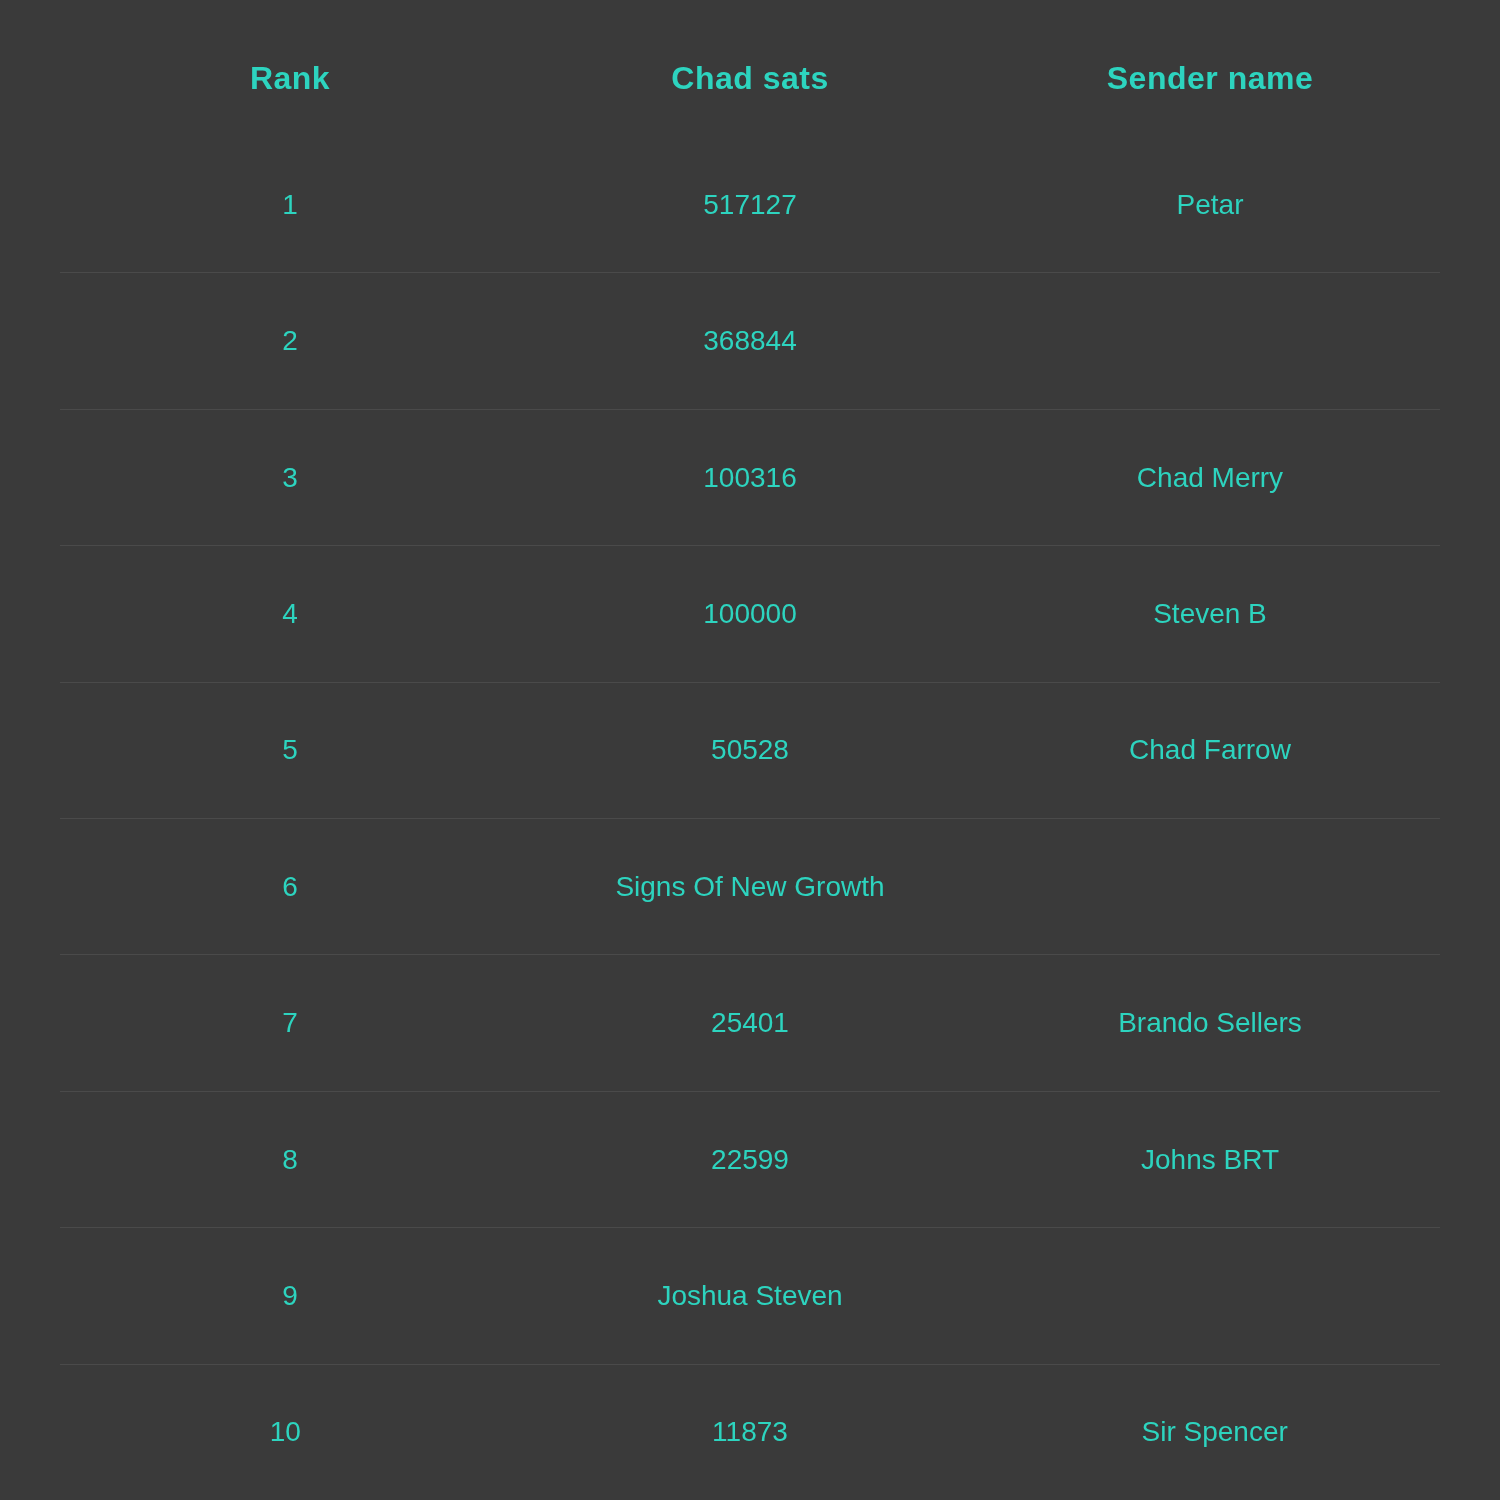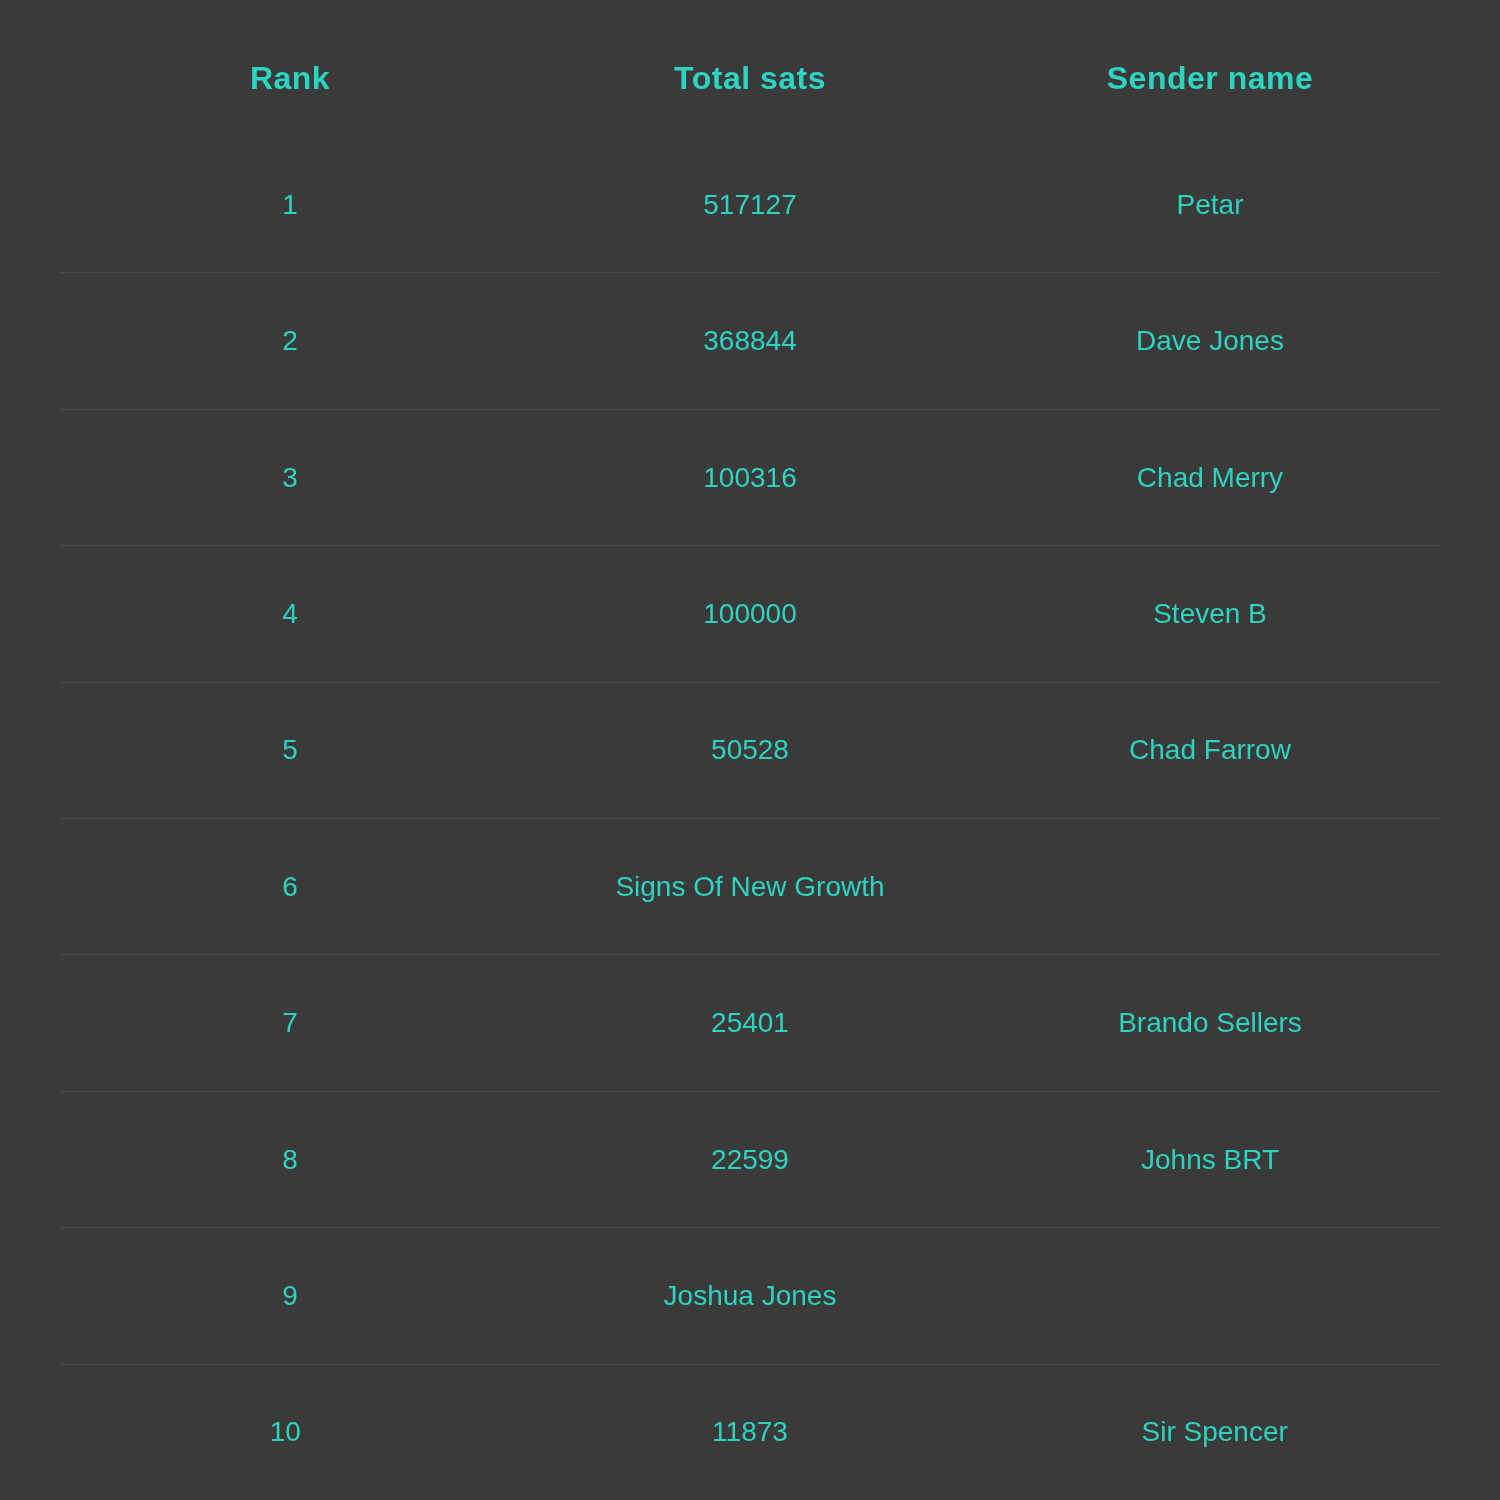--- a/index.html
+++ b/index.html
@@ -65,33 +65,32 @@
       text-align: center;
       padding: 10px 0;
     }
   </style>
 </head>
 <body>
 
 <div class="table-container">
   <div class="table-header">
     <div class="header-cell">Rank</div>
-    <div class="header-cell">Total sats</div>
+    <div class="header-cell">Chad sats</div>
     <div class="header-cell">Sender name</div>
   </div>
   <div class="table-body" id="table-body">
   <div class="table-row">
         <div class="cell">1</div>
         <div class="cell">517127</div>
         <div class="cell">Petar</div>
       </div>
       <div class="table-row">
         <div class="cell">2</div>
         <div class="cell">368844</div>
-        <div class="cell">Dave Jones</div>
       </div>
       <div class="table-row">
         <div class="cell">3</div>
         <div class="cell">100316</div>
         <div class="cell">Chad Merry</div>
       </div>
       <div class="table-row">
         <div class="cell">4</div>
         <div class="cell">100000</div>
         <div class="cell">Steven B</div>
@@ -110,21 +109,21 @@
         <div class="cell">25401</div>
         <div class="cell">Brando Sellers</div>
       </div>
       <div class="table-row">
         <div class="cell">8</div>
         <div class="cell">22599</div>
         <div class="cell">Johns BRT</div>
       </div>
       <div class="table-row">
         <div class="cell">9</div>
-        <div class="cell">Joshua Jones</div>
+        <div class="cell">Joshua Steven</div>
       </div>
       <div class="table-row">
         <div class="cell">10</div>
         <div class="cell">11873</div>
         <div class="cell">Sir Spencer</div>
       </div>
     </div>
 </div>
 
 </body></html>

